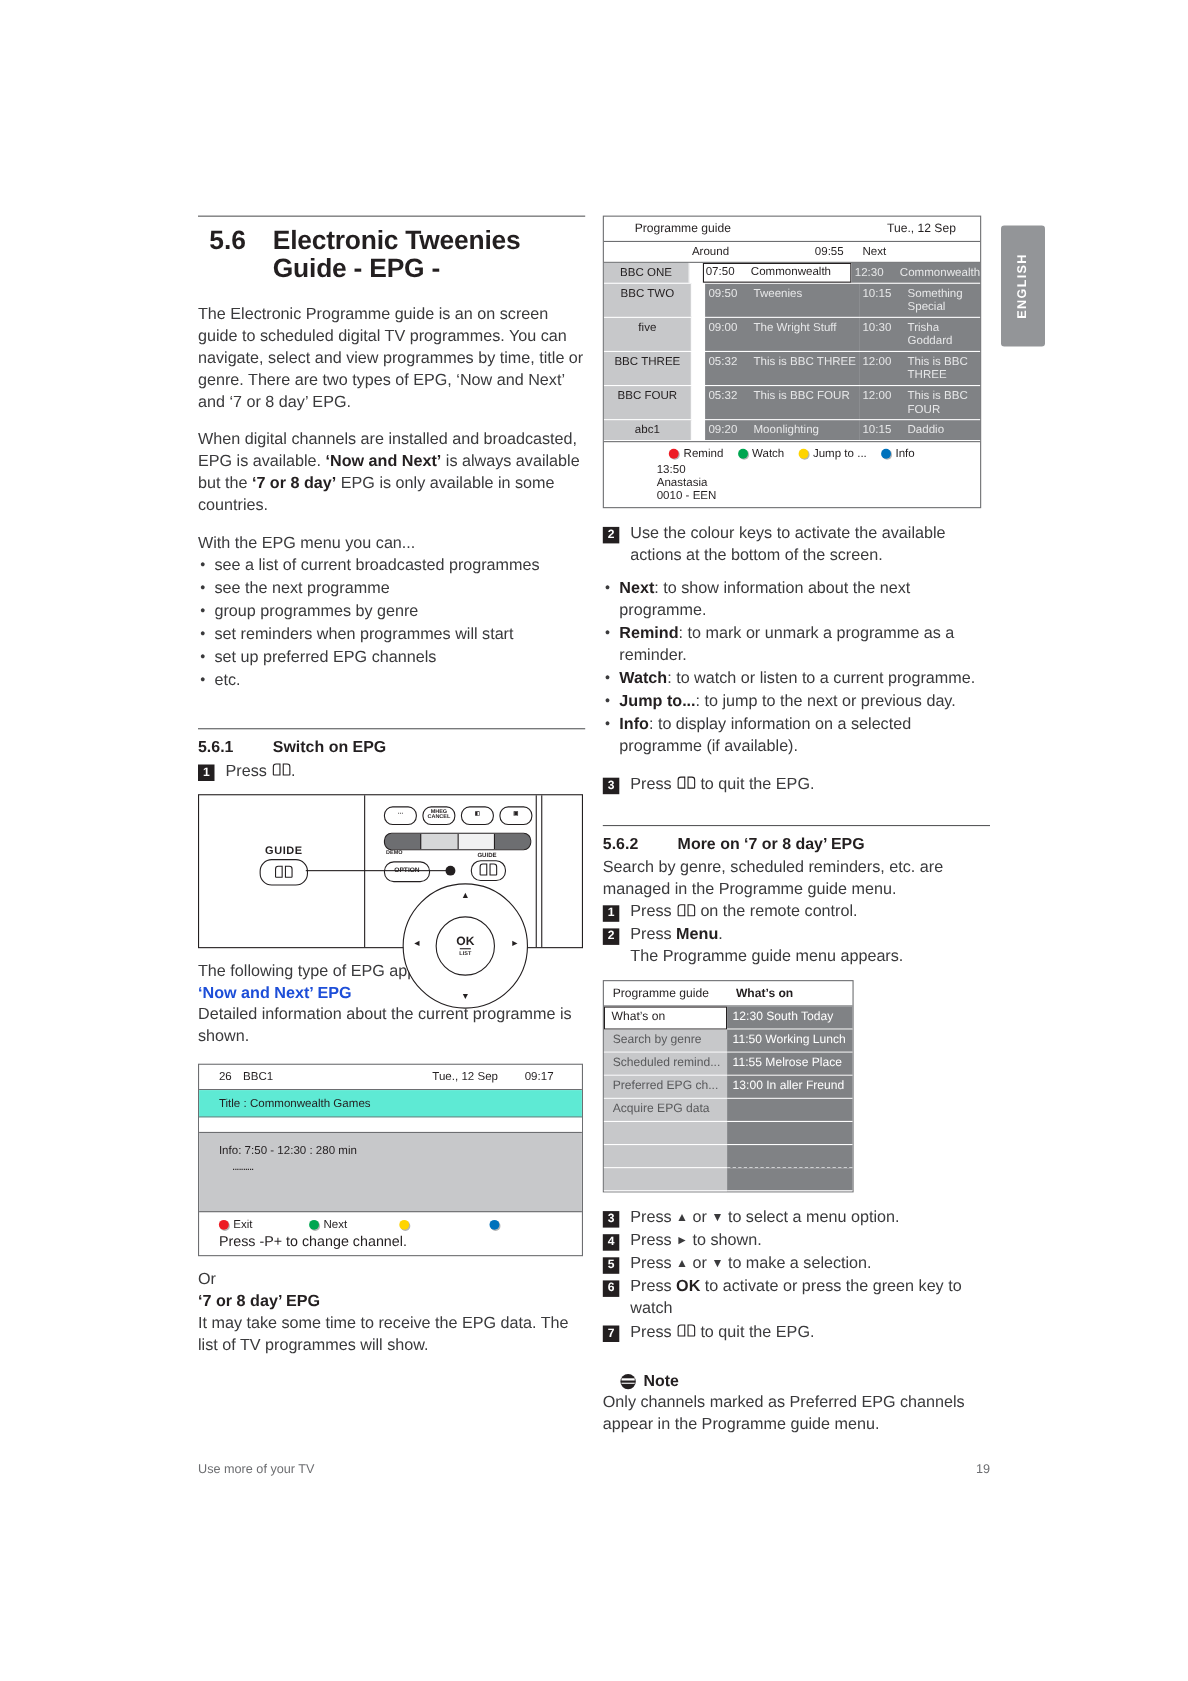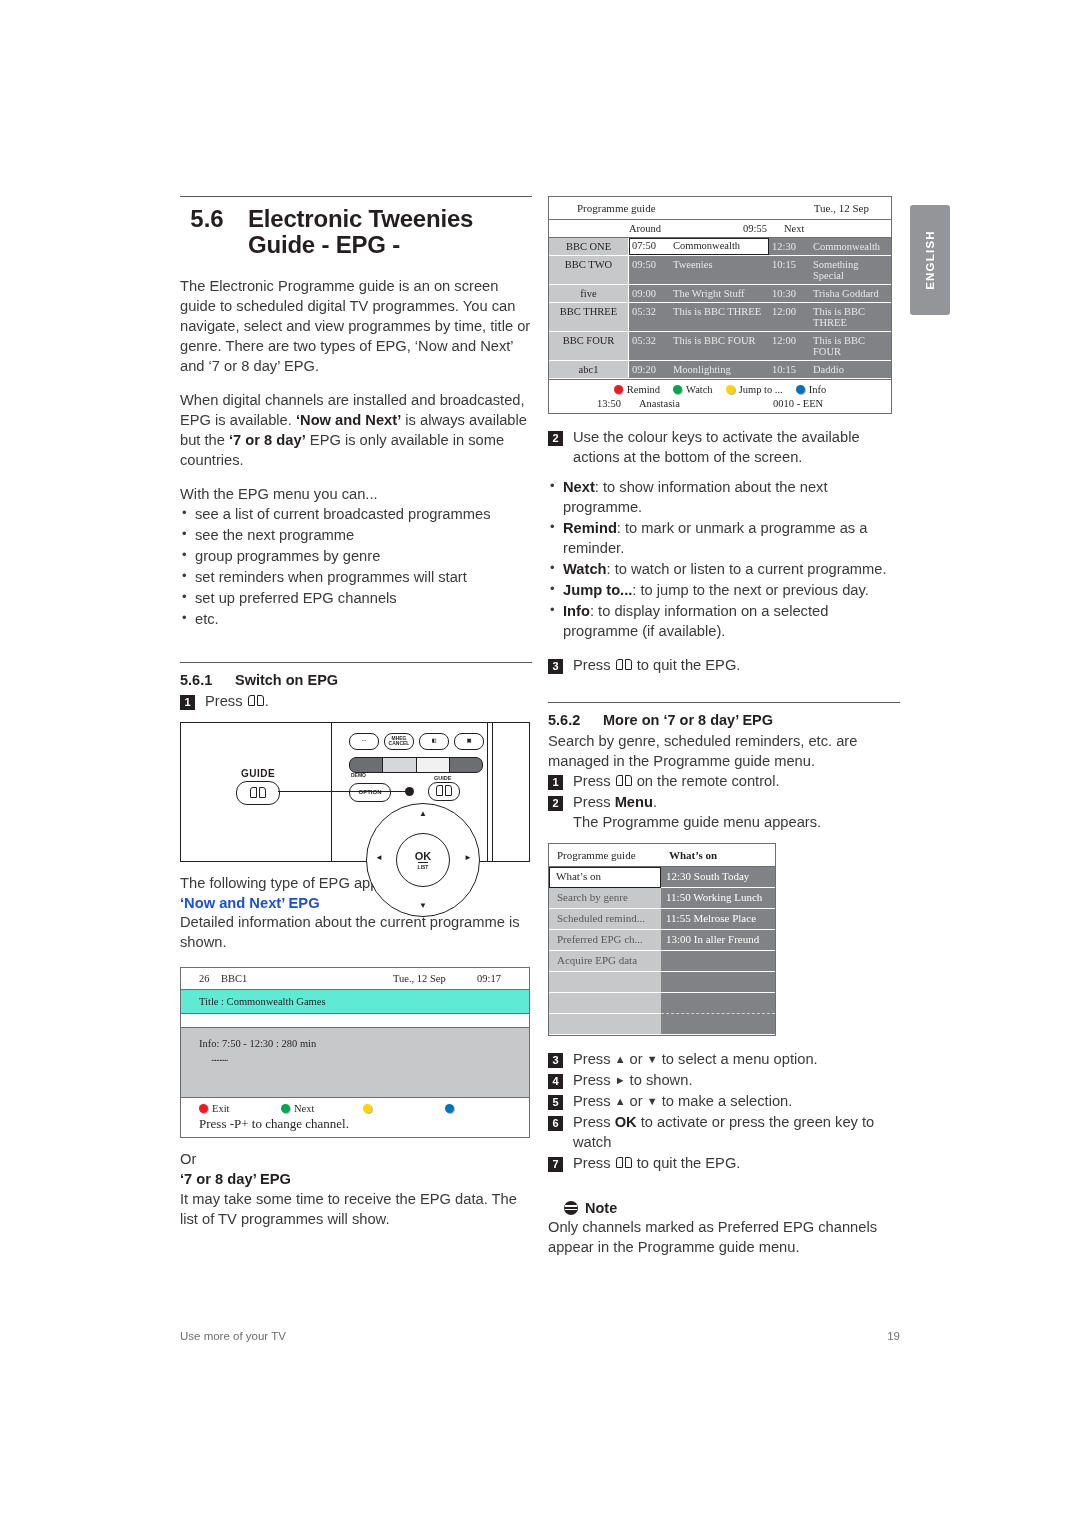--- a/index.html
+++ b/index.html
@@ -71,21 +71,21 @@
     gap: 14px;
   }
   h1.sec .num { flex: 0 0 54px; text-align: center; }
   h1.sec .txt { flex: 1 1 auto; letter-spacing: -0.2px;}
 
   h2.sub {
     font-size: 14.5px;
     font-weight: bold;
     margin: 0 0 4px 0;
     display: flex;
-    gap: 5px;
+    gap: 18px;
   }
   h2.sub .num { flex: 0 0 50px; }
 
   p {
     font-size: 14.7px;
     line-height: 1.36;
     margin: 0 0 14px 0;
     color: #3a3a3c;
     font-weight: 300;
   }
@@ -195,21 +195,21 @@
     height: 1.6px;
     background: #ffffff;
   }
   .note-icon::before { top: 4.5px; }
   .note-icon::after  { top: 8px; }
 
   
   .tvshot {
     border: 1.3px solid #6d6e71;
     background: #ffffff;
-    font-family: Liberation Serif, serif;
+    font-family: Liberation Sans, sans-serif;
     box-sizing: border-box;
   }
 
   
   .epg {
     width: 344px;
   }
   .epg-title {
     display: flex;
     justify-content: space-between;
@@ -245,20 +245,21 @@
     border-right: 1px solid #ffffff;
   }
   .epg-row .now {
     width: 140px;
     background: #808285;
     color: #e6e7e8;
     padding: 3px 0 3px 3px;
     box-sizing: border-box;
     display: flex;
     gap: 7px;
+    margin-left: 12px;
   }
   .epg-row .nxt {
     flex: 1;
     background: #808285;
     color: #e6e7e8;
     padding: 3px 0 3px 3px;
     box-sizing: border-box;
     display: flex;
     gap: 7px;
   }
@@ -284,20 +285,21 @@
   .keyitem { display: flex; align-items: center; gap: 4px; }
   .dot {
     width: 9px; height: 9px; border-radius: 50%;
     display: inline-block;
     box-shadow: 1px 1px 0 rgba(120,120,120,.55);
   }
   .epg-bottomline {
     display: flex;
     font-size: 10.5px;
     padding-left: 48px;
+    flex-direction: column;
   }
   .epg-bottomline .bl-time { width: 42px; }
   .epg-bottomline .bl-name { flex: 1; }
   .epg-bottomline .bl-chan { width: 118px; }
 
   
   .nn { width: 350px; }
   .nn-top {
     display: flex;
     font-size: 10.5px;

